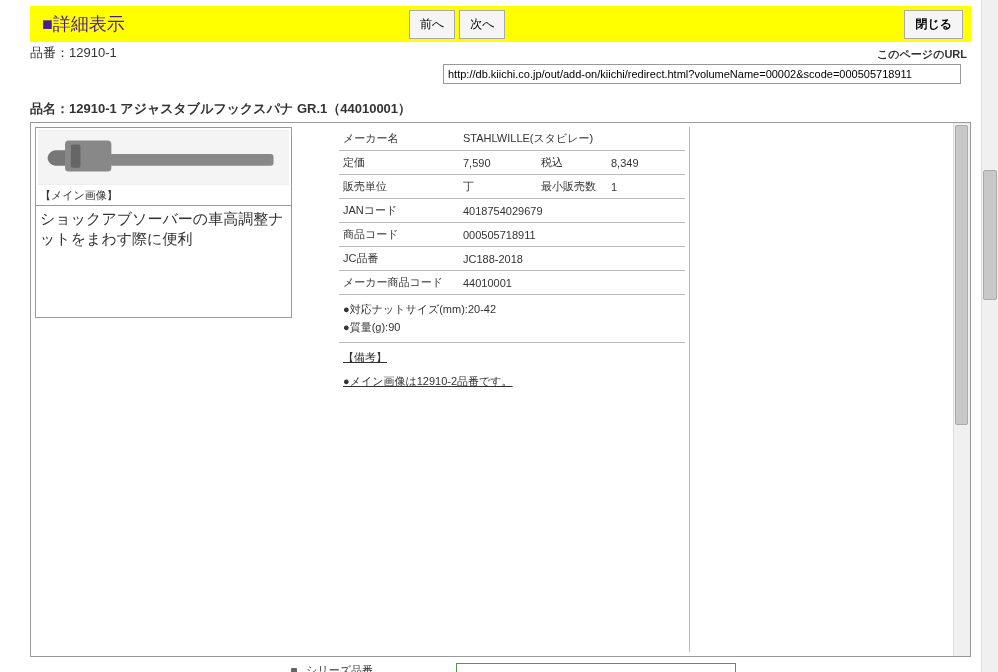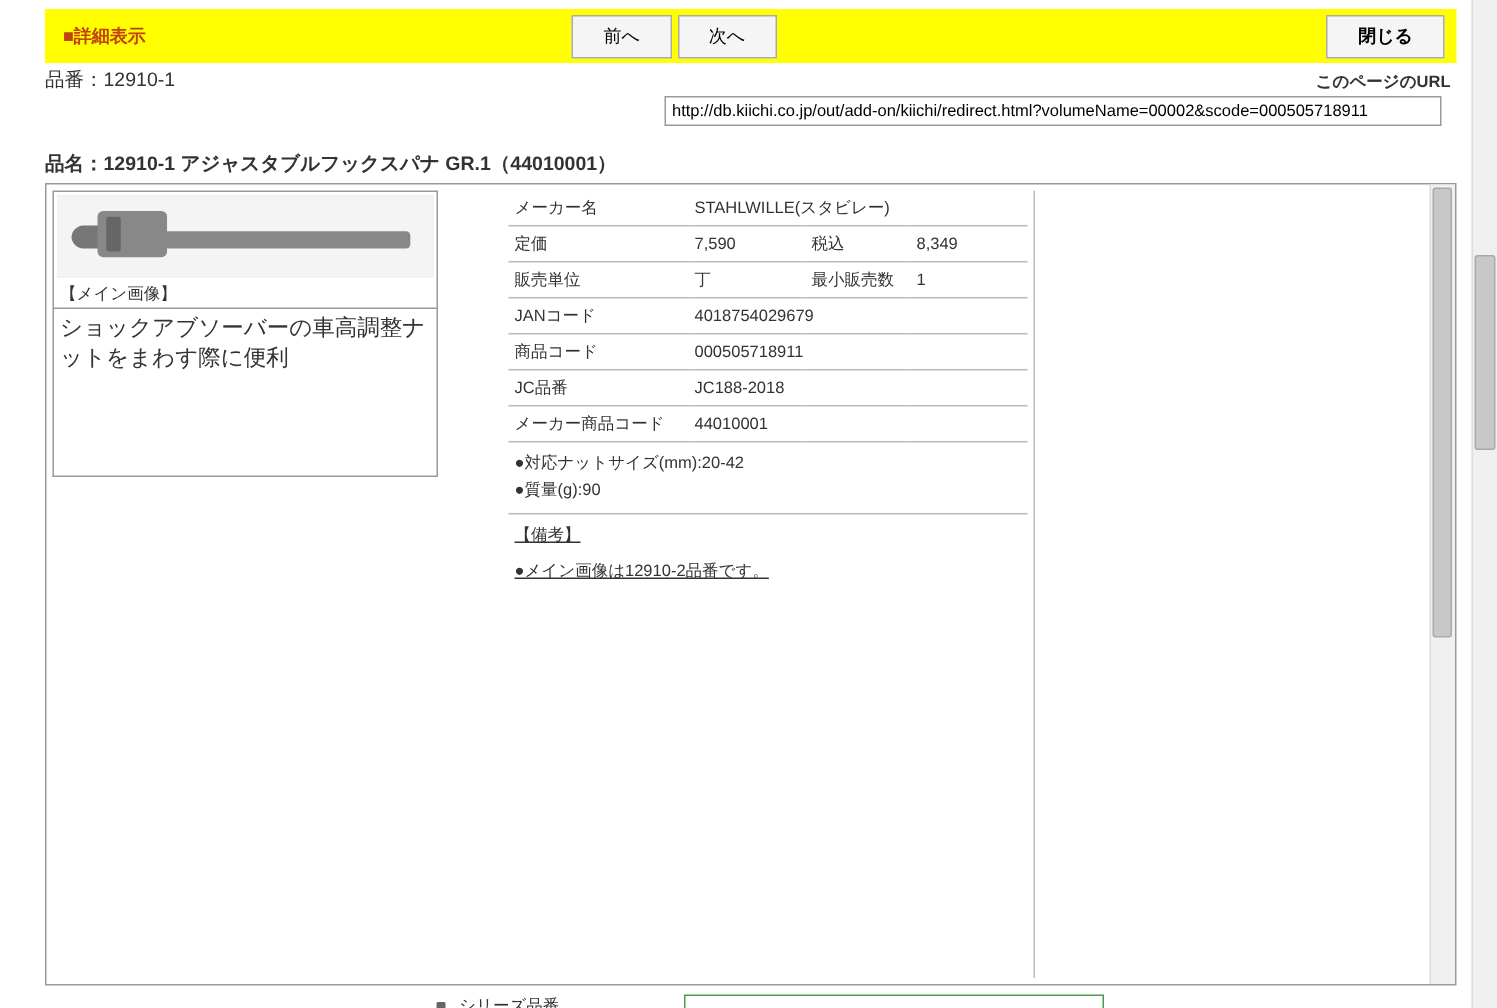--- a/index.html
+++ b/index.html
@@ -2,23 +2,23 @@
 <html><head>
 <meta charset="utf-8">
 <style>
 * { box-sizing: border-box; margin: 0; padding: 0; }
 body { font-family: "MS PGothic", Arial, sans-serif; font-size: 12px; background: #fff; color: #333; }
 .outer { width: 998px; height: 672px; position: relative; display: flex; }
 .main-area { flex: 1; padding: 0; height: 672px; overflow: hidden; }
 .vscroll { width: 17px; background: #f0f0f0; border-left: 1px solid #ddd; position: relative; }
 .vscroll-thumb { position: absolute; left: 1px; width: 14px; background: #c8c8c8; border: 1px solid #aaa; border-radius: 2px; }
 .header-bar { background: #ffff00; height: 36px; margin: 6px 10px 0 30px; display: flex; align-items: center; padding: 0 8px; }
-.header-title { font-weight: bold; font-size: 12px; color: #c2410c; flex: 0 0 auto; margin-left: 4px; }
+.header-title { font-weight: normal; font-size: 18px; color: #4c1d95; flex: 0 0 auto; margin-left: 4px; }
 .header-spacer { flex: 1; }
-.btn { background: #f5f5f5; border: 1px solid #aaa; padding: 5px 20px; font-size: 12px; cursor: pointer; margin-left: 4px; }
+.btn { background: #f5f5f5; border: 1px solid #aaa; padding: 5px 10px; font-size: 12px; cursor: pointer; margin-left: 4px; }
 .btn.close-btn { margin-left: 4px; font-weight: bold; }
 .url-label { margin-left: auto; font-size: 11px; font-weight: bold; text-align: right; padding-right: 4px; }
 .url-input { margin: 2px 10px 0 auto; width: 518px; border: 1px solid #999; padding: 2px 4px; font-size: 11px; height: 20px; background: #fff; display: block; }
 .item-name-row { margin: 8px 10px 4px 30px; font-weight: bold; font-size: 13px; }
 .content-frame { margin: 2px 10px 0 30px; border: 1px solid #999; position: relative; height: 535px; }
 .inner-scroll { width: 17px; background: #f0f0f0; border-left: 1px solid #ddd; position: absolute; right: 0; top: 0; bottom: 0; }
 .inner-scroll-thumb { position: absolute; left: 1px; top: 2px; width: 13px; height: 300px; background: #c8c8c8; border: 1px solid #aaa; border-radius: 2px; }
 .content-body { position: absolute; left: 0; top: 0; right: 17px; bottom: 0; display: flex; }
 .left-col { width: 265px; padding: 4px; }
 .image-box { border: 1px solid #999; padding: 2px; }

